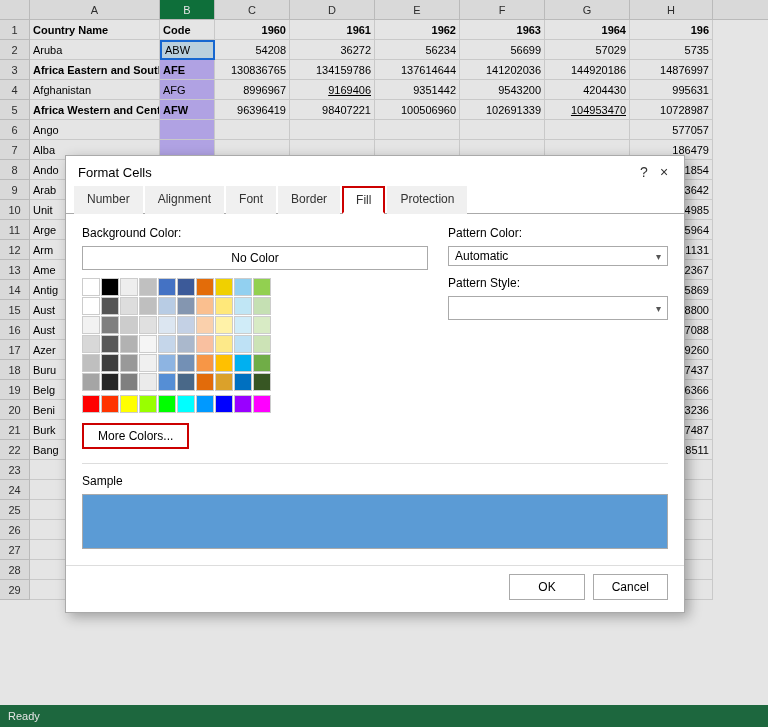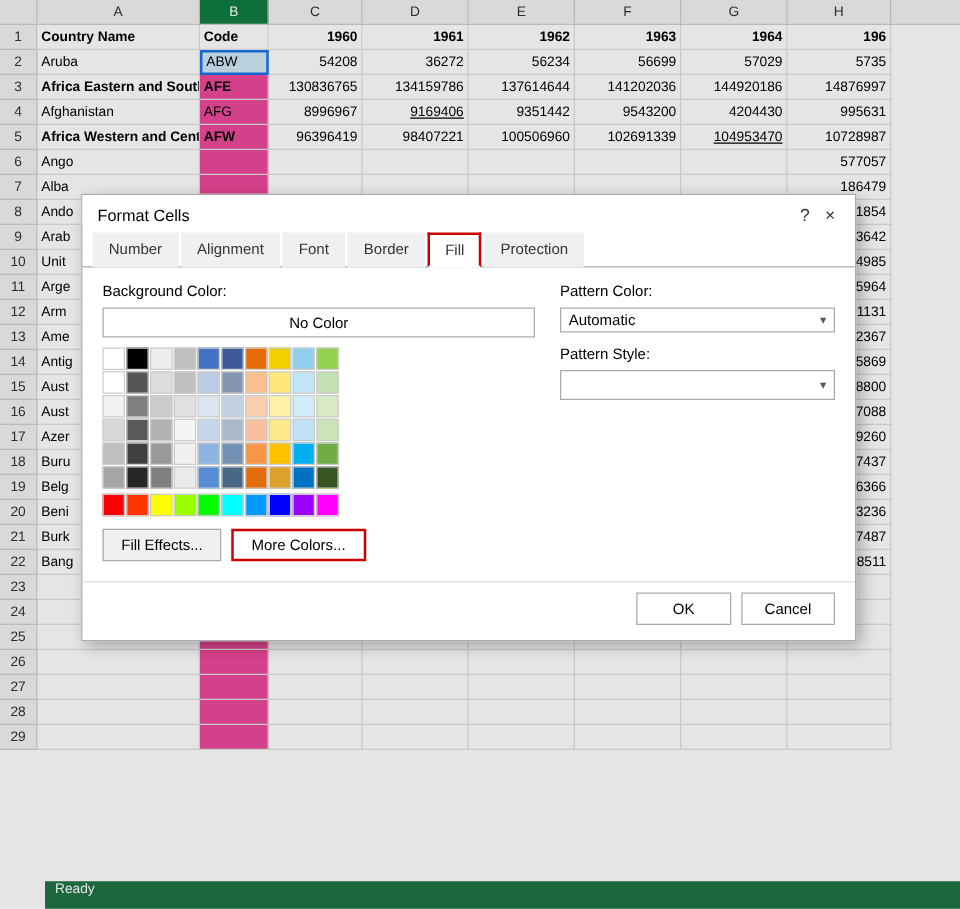--- a/index.html
+++ b/index.html
@@ -12,27 +12,27 @@
     .col-header { border-right: 1px solid #d0d0d0; display: flex; align-items: center; justify-content: center; font-size: 11px; color: #333; flex-shrink: 0; }
     .col-header.selected { background: #107c41; color: white; }
     .row-headers { display: flex; flex-direction: column; background: #f2f2f2; }
     .row-header { height: 20px; width: 30px; border-bottom: 1px solid #d0d0d0; border-right: 1px solid #d0d0d0; display: flex; align-items: center; justify-content: center; font-size: 11px; color: #333; flex-shrink: 0; }
 
     .grid { flex: 1; overflow: hidden; }
     .grid-row { display: flex; height: 20px; }
     .grid-row:nth-child(odd) { background: #fff; }
     .grid-cell { border-right: 1px solid #e0e0e0; border-bottom: 1px solid #e0e0e0; height: 20px; display: flex; align-items: center; padding: 0 3px; font-size: 11px; color: #000; flex-shrink: 0; overflow: hidden; white-space: nowrap; }
     .grid-cell.bold { font-weight: bold; }
-    .grid-cell.selected-col { background: #ec4899; }
+    .grid-cell.selected-col { background: #c4b5fd; }
     .grid-cell.selected-cell { background: #d0e8f7; border: 2px solid #1a73e8; }
     .grid-cell.align-right { justify-content: flex-end; }
     .grid-cell.header-row { font-weight: bold; background: #fff; }
 
     
-    .status-bar { position: absolute; bottom: 0; left: 0; right: 0; height: 22px; background: #217346; display: flex; padding: 0 8px; margin-left: 36px; }
+    .status-bar { position: absolute; bottom: 0; left: 0; right: 0; height: 22px; background: #217346; display: flex; align-items: center; padding: 0 8px; }
     .status-text { color: white; font-size: 11px; }
 
     
     .dialog-overlay { position: absolute; top: 0; left: 0; right: 0; bottom: 0; background: rgba(0,0,0,0.1); }
 
     
     .dialog { position: absolute; top: 155px; left: 65px; width: 620px; background: #fff; border: 1px solid #aaa; box-shadow: 4px 4px 12px rgba(0,0,0,0.3); }
     .dialog-titlebar { background: #fff; padding: 8px 12px 0 12px; display: flex; align-items: center; justify-content: space-between; }
     .dialog-title { font-size: 13px; font-weight: normal; color: #000; }
     .dialog-controls { display: flex; gap: 4px; }
@@ -542,39 +542,42 @@
               <div class="color-swatch" style="background:#00ff00;"></div>
               <div class="color-swatch" style="background:#00ffff;"></div>
               <div class="color-swatch" style="background:#0099ff;"></div>
               <div class="color-swatch" style="background:#0000ff;"></div>
               <div class="color-swatch" style="background:#9900ff;"></div>
               <div class="color-swatch" style="background:#ff00ff;"></div>
             </div>
           </div>
 
           <div class="btn-row">
-            <button class="effect-btn">Fill Effects...</button>
             <button class="more-colors-btn">More Colors...</button>
           </div>
         </div>
 
         <div class="dialog-right">
           <div class="section-label">Pattern Color:</div>
           <div class="pattern-color-row">
             <span>Automatic</span>
             <span class="dropdown-arrow">▾</span>
           </div>
           <div class="section-label" style="margin-top:10px;">Pattern Style:</div>
           <div class="pattern-style-row">
             <span></span>
             <span class="dropdown-arrow">▾</span>
           </div>
         </div>
       </div>
 
+      <div class="sample-section">
+        <div class="sample-label">Sample</div>
+        <div class="sample-box"></div>
+      </div>
     </div>
 
     <div class="dialog-footer">
       <button class="ok-btn">OK</button>
       <button class="cancel-btn">Cancel</button>
     </div>
   </div>
 
 </div>
 

